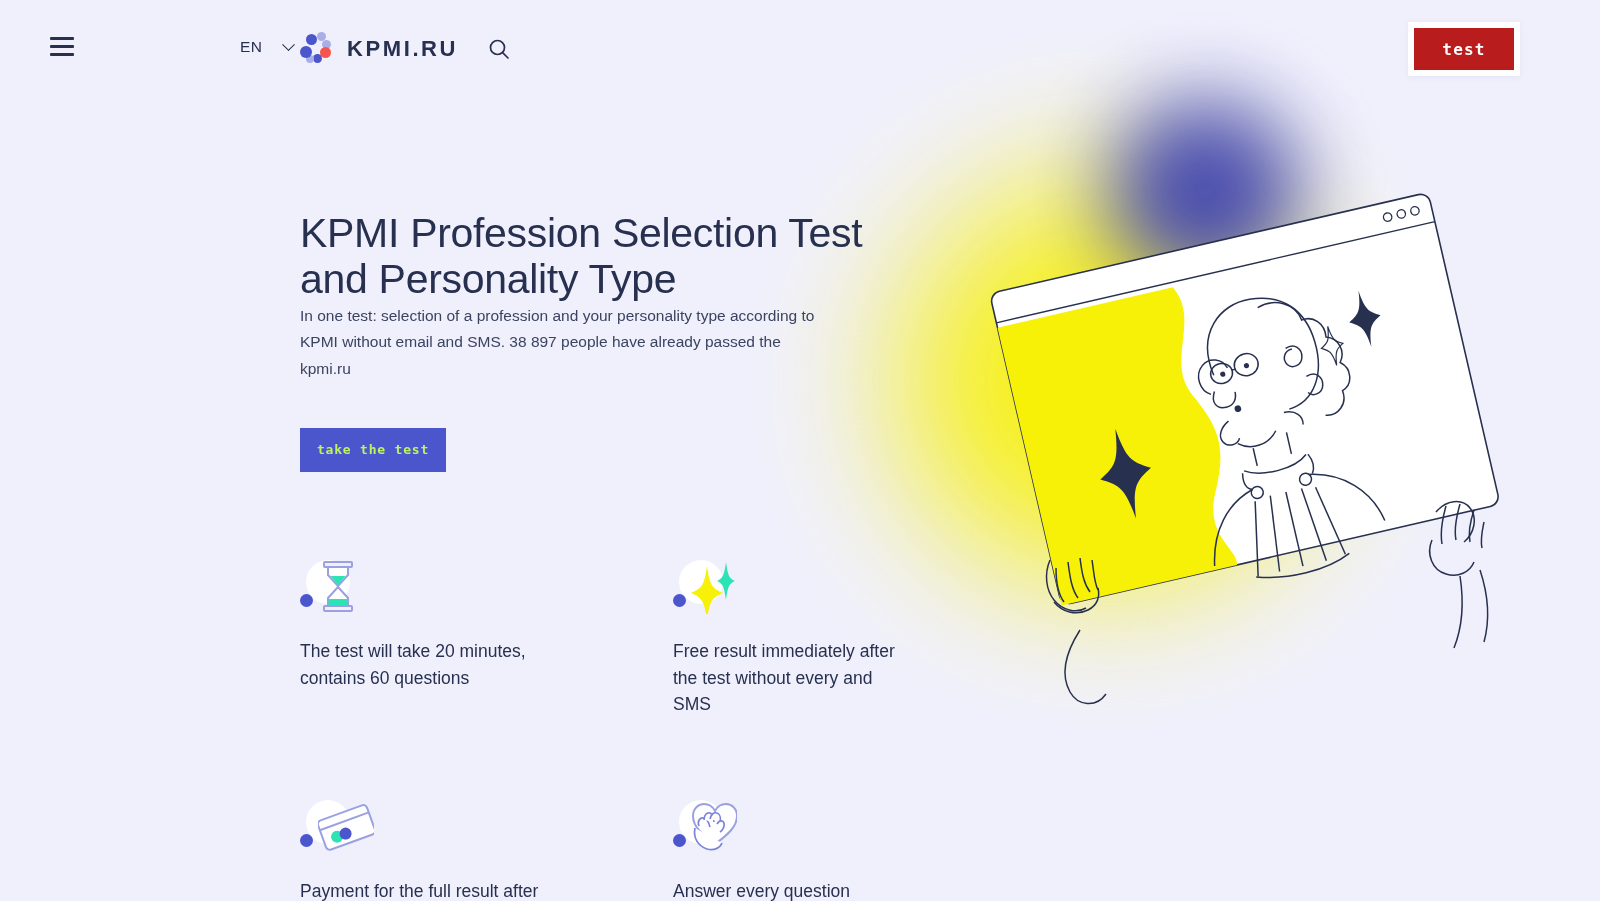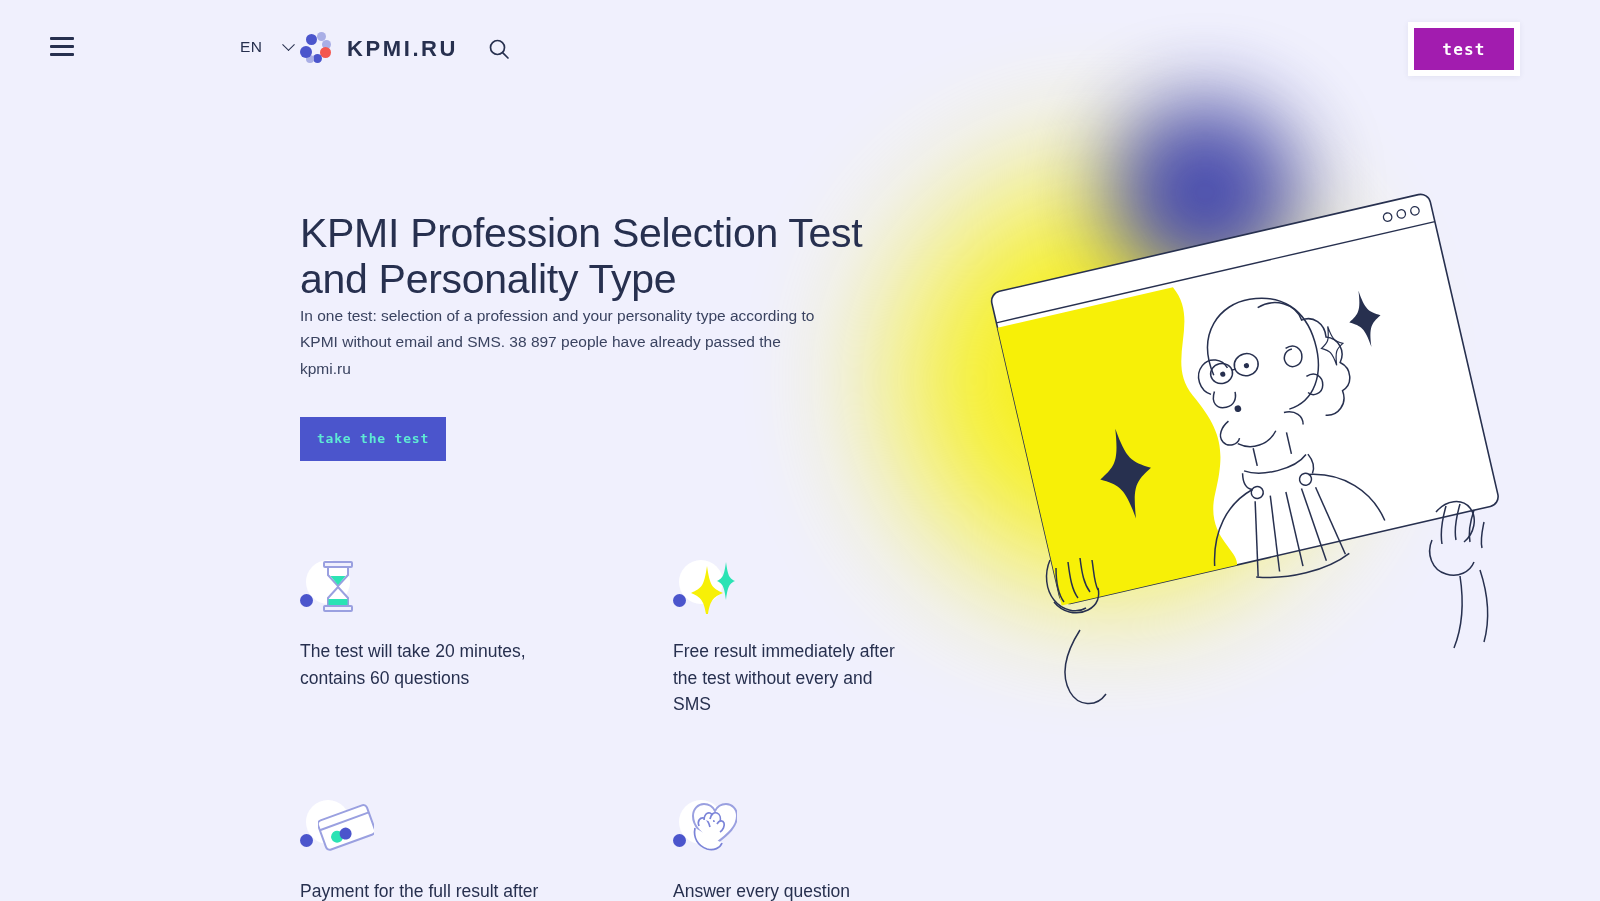--- a/index.html
+++ b/index.html
@@ -105,21 +105,21 @@
     position: absolute;
     right: 80px;
     top: 22px;
     padding: 6px;
     background: #FFFFFF;
     box-shadow: 0 1px 6px rgba(39,48,79,0.07);
   }
   .test-btn {
     width: 100px;
     height: 42px;
-    background: #a21caf;
+    background: #b91c1c;
     border: none;
     color: #FFFFFF;
     font-family: "DejaVu Sans Mono", monospace;
     font-size: 16px;
     font-weight: bold;
     letter-spacing: 1.2px;
     cursor: pointer;
   }
 
   
@@ -147,25 +147,25 @@
   }
 
   .hero-sub {
     font-size: 15.5px;
     line-height: 1.72;
     color: #3A4360;
     max-width: 520px;
   }
 
   .cta {
-    margin-top: 34px;
+    margin-top: 45px;
     width: 146px;
     height: 44px;
     background: #4B55CC;
-    color: #5eead4;
+    color: #bef264;
     border: none;
     font-family: "DejaVu Sans Mono", monospace;
     font-size: 13px;
     font-weight: bold;
     letter-spacing: 0.8px;
     cursor: pointer;
   }
 
   
   .features {

